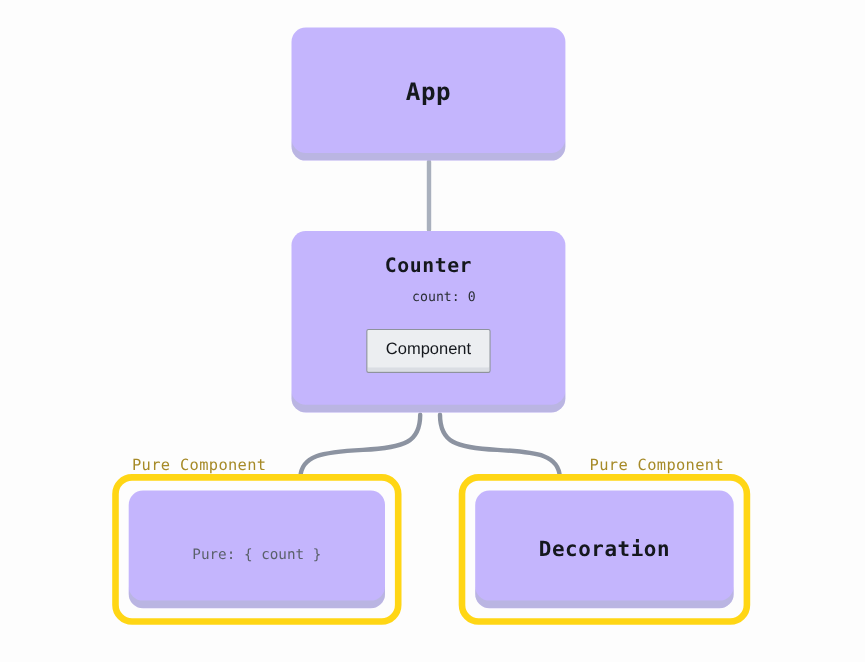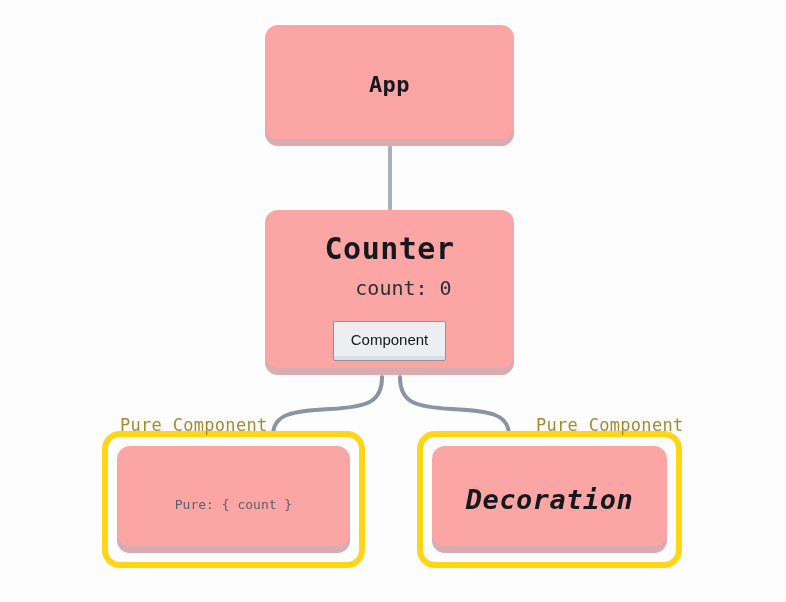--- a/index.html
+++ b/index.html
@@ -32,21 +32,21 @@
     height: 602px;
     z-index: 1;
     pointer-events: none;
   }
 
   
   .node {
     position: absolute;
     z-index: 2;
     box-sizing: border-box;
-    background: #fca5a5;
+    background: #c4b5fd;
     border-radius: 13px;
     box-shadow: inset 0 -7px 0 0 rgba(176,182,194,0.45);
     display: flex;
     flex-direction: column;
     align-items: center;
     justify-content: center;
   }
 
   .node-title {
     font-family: "DejaVu Sans Mono", "Liberation Mono", monospace;
@@ -73,23 +73,23 @@
 
   
   #node-counter {
     left: 265px;
     top: 210px;
     width: 249px;
     height: 165px;
     justify-content: flex-start;
     padding-top: 22px;
   }
-  #node-counter .node-title { font-size: 30px; }
+  #node-counter .node-title { font-size: 18px; }
   #node-counter .node-sub {
-    font-size: 20px;
+    font-size: 12px;
     color: #2b2f36;
     margin-top: 12px;
     margin-left: 28px;
   }
 
   .increment-btn {
     margin-top: 22px;
     width: 111px;
     height: 38px;
     background: #eceef1;
@@ -119,21 +119,21 @@
     left: auto;
     top: auto;
     width: 100%;
     height: 100%;
   }
 
   .pure-label {
     position: absolute;
     z-index: 3;
     font-family: "DejaVu Sans Mono", "Liberation Mono", monospace;
-    font-size: 17px;
+    font-size: 14px;
     color: #a68a28;
     letter-spacing: 0.3px;
     white-space: nowrap;
   }
 
   
   #wrap-bigcount {
     left: 102px;
     top: 431px;
     width: 263px;
@@ -154,21 +154,21 @@
   #wrap-decoration {
     left: 417px;
     top: 431px;
     width: 265px;
     height: 137px;
   }
   #label-decoration {
     left: 536px;
     top: 415px;
   }
-  #node-decoration .node-title { font-size: 27px; font-style: italic; }
+  #node-decoration .node-title { font-size: 19px; }
 </style>
 </head>
 <body>
 
 <div id="canvas">
 
   <svg id="edges" viewBox="0 0 786 602" xmlns="http://www.w3.org/2000/svg">
 
     <path d="M 390 147 L 390 209" fill="none" stroke="#a9b0bd" stroke-width="4" stroke-linecap="round"></path>
 

